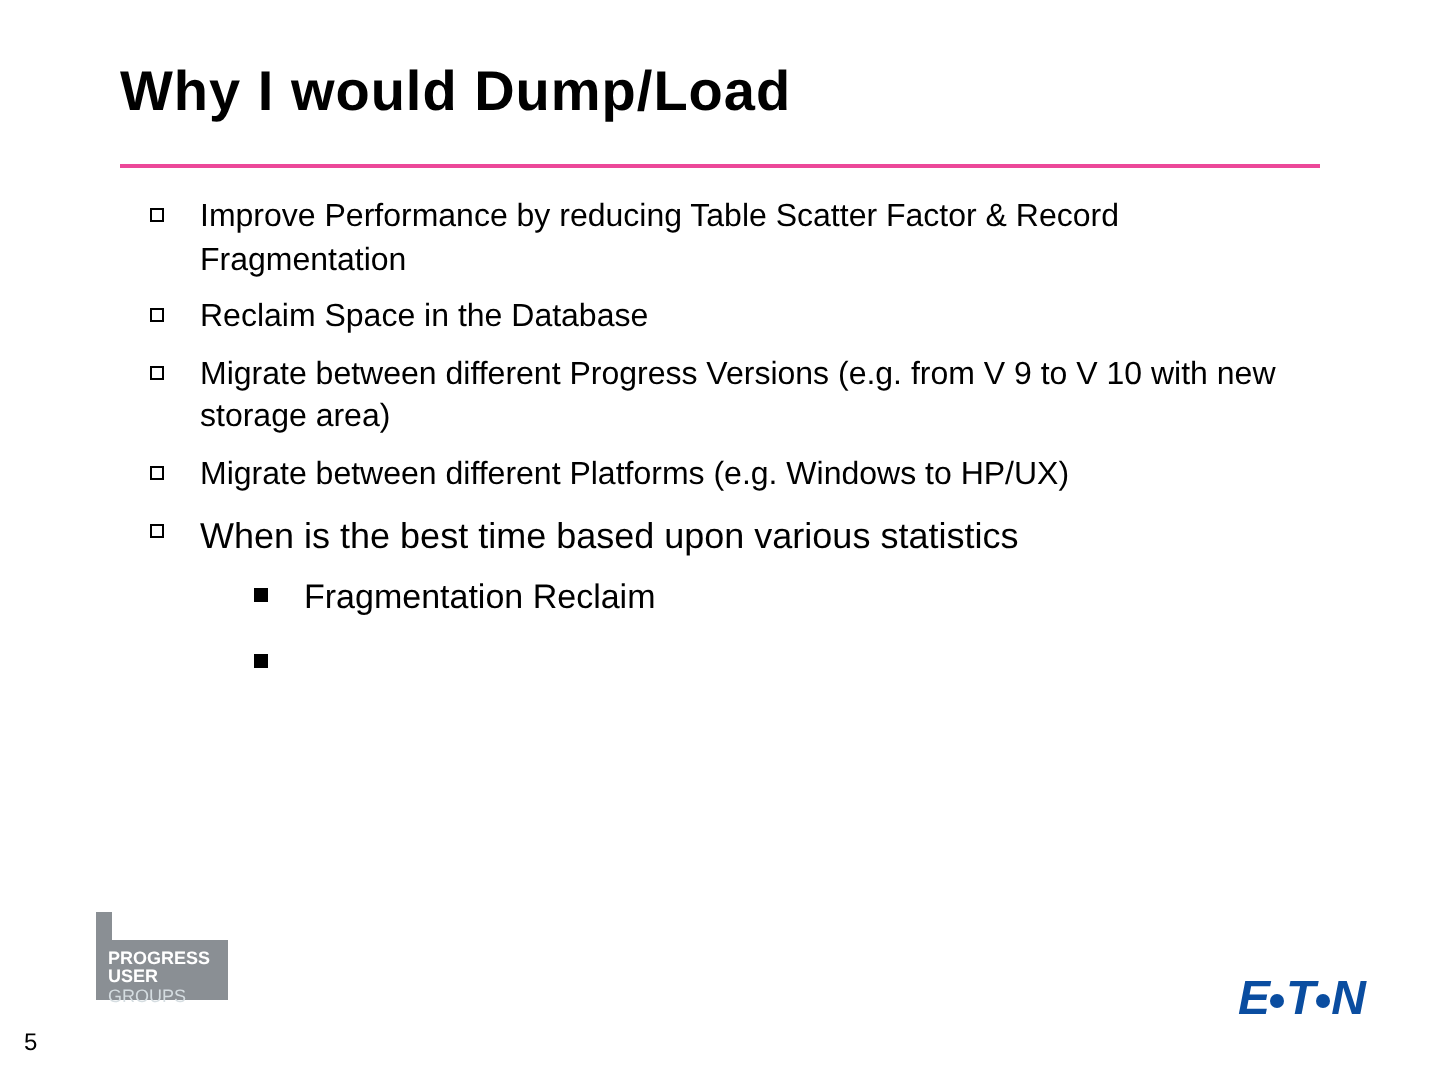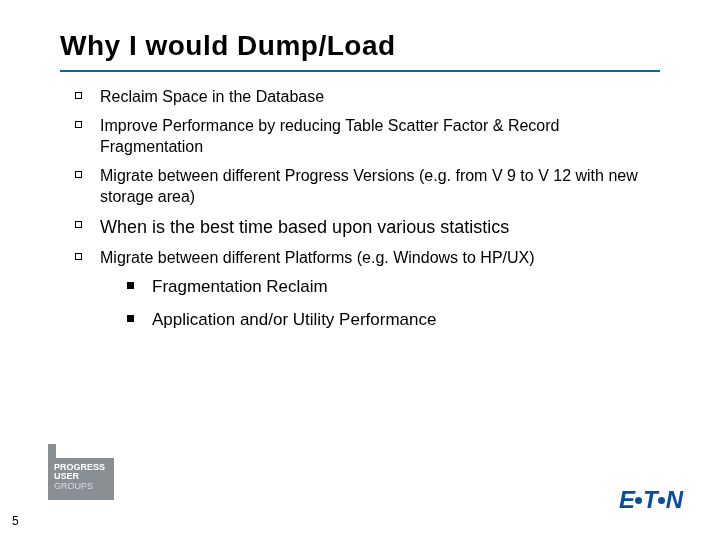--- a/index.html
+++ b/index.html
@@ -3,41 +3,41 @@
 <meta charset="utf-8">
 <style>
   * { margin: 0; padding: 0; box-sizing: border-box; }
   html, body { width: 720px; height: 540px; background: #fff; font-family: Arial, Helvetica, sans-serif; color: #000; }
   .slide { width: 720px; height: 540px; position: relative; overflow: hidden; }
   .title-wrap { padding: 30px 60px 0 60px; }
   .title {
     font-size: 28px;
     font-weight: 700;
     letter-spacing: 0.5px;
-    padding-bottom: 8px;
-    border-bottom: 2px solid #0369a1;
+    padding-bottom: 20px;
+    border-bottom: 2px solid #ec4899;
     display: block;
   }
   .content { padding: 14px 60px 0 75px; }
   .row { display: flex; align-items: flex-start; margin-bottom: 7px; }
   .sq {
     width: 7px; height: 7px; border: 1px solid #000; flex: 0 0 auto;
     margin-top: 6px; margin-right: 18px;
   }
   .filled { background: #000; }
   .txt { font-size: 16px; line-height: 1.35; }
   .txt-lg { font-size: 18px; line-height: 1.4; }
   .sub { padding-left: 52px; margin-top: 6px; margin-bottom: 12px; }
   .sub .row { margin-bottom: 10px; }
   .sub .txt { font-size: 17px; }
   .page-num {
     position: absolute; left: 12px; bottom: 12px; font-size: 12px; color: #000;
   }
   .pug-badge {
-    position: absolute; left: 48px; bottom: 40px; width: 66px; height: 42px;
+    position: absolute; left: 48px; bottom: 40px; width: 66px; height: 30px;
     background: #8a8f94; padding: 5px 6px 5px 6px; color: #fff;
     font-size: 9px; font-weight: 700; line-height: 1.05;
   }
   .pug-badge::before {
     content: ""; position: absolute; left: 0; top: -14px; width: 8px; height: 14px; background: #8a8f94;
   }
   .pug-badge span { color: #d5dde1; font-weight: 400; }
   .eaton {
     position: absolute; right: 38px; bottom: 26px;
     font-family: Arial, Helvetica, sans-serif;
@@ -57,51 +57,50 @@
 <div class="slide">
 
   <div class="title-wrap">
     <span class="title">Why I would Dump/Load</span>
   </div>
 
   <div class="content">
 
     <div class="row">
       <div class="sq"></div>
+      <div class="txt">Improve Performance by reducing Table Scatter Factor &amp; Record Fragmentation</div>
+    </div>
+
+    <div class="row">
+      <div class="sq"></div>
       <div class="txt">Reclaim Space in the Database</div>
     </div>
 
     <div class="row">
       <div class="sq"></div>
-      <div class="txt">Improve Performance by reducing Table Scatter Factor &amp; Record Fragmentation</div>
+      <div class="txt">Migrate between different Progress Versions (e.g. from V 9 to V 10 with new storage area)</div>
     </div>
 
     <div class="row">
       <div class="sq"></div>
-      <div class="txt">Migrate between different Progress Versions (e.g. from V 9 to V 12 with new storage area)</div>
+      <div class="txt">Migrate between different Platforms (e.g. Windows to HP/UX)</div>
     </div>
 
     <div class="row" style="margin-top:6px;">
       <div class="sq"></div>
       <div class="txt-lg">When is the best time based upon various statistics</div>
-    </div>
-
-    <div class="row">
-      <div class="sq"></div>
-      <div class="txt">Migrate between different Platforms (e.g. Windows to HP/UX)</div>
     </div>
 
     <div class="sub">
       <div class="row">
         <div class="sq filled"></div>
         <div class="txt">Fragmentation Reclaim</div>
       </div>
       <div class="row">
         <div class="sq filled"></div>
-        <div class="txt">Application and/or Utility Performance</div>
       </div>
     </div>
 
   </div>
 
   <div class="page-num">5</div>
 
   <div class="pug-badge">
     <div>PROGRESS</div>
     <div>USER</div>

